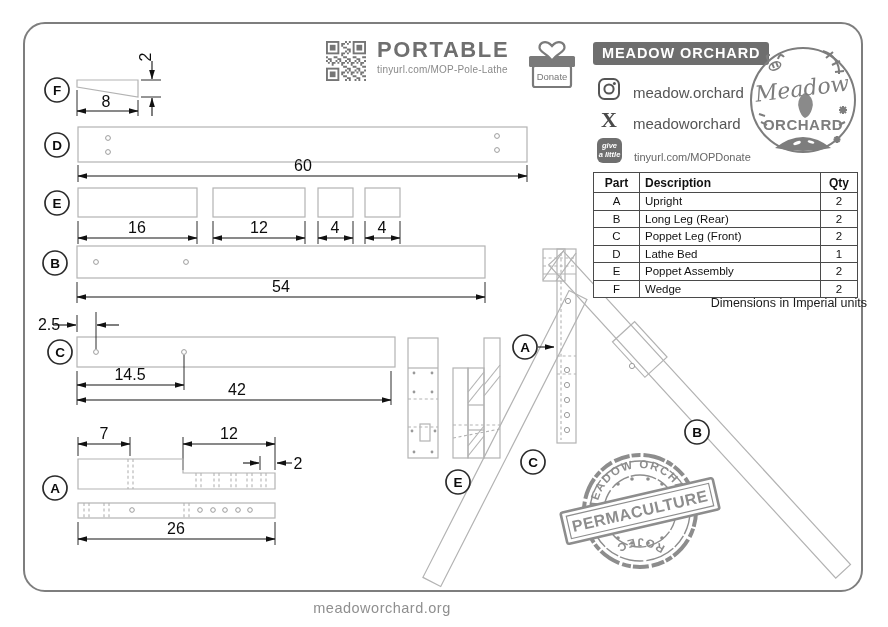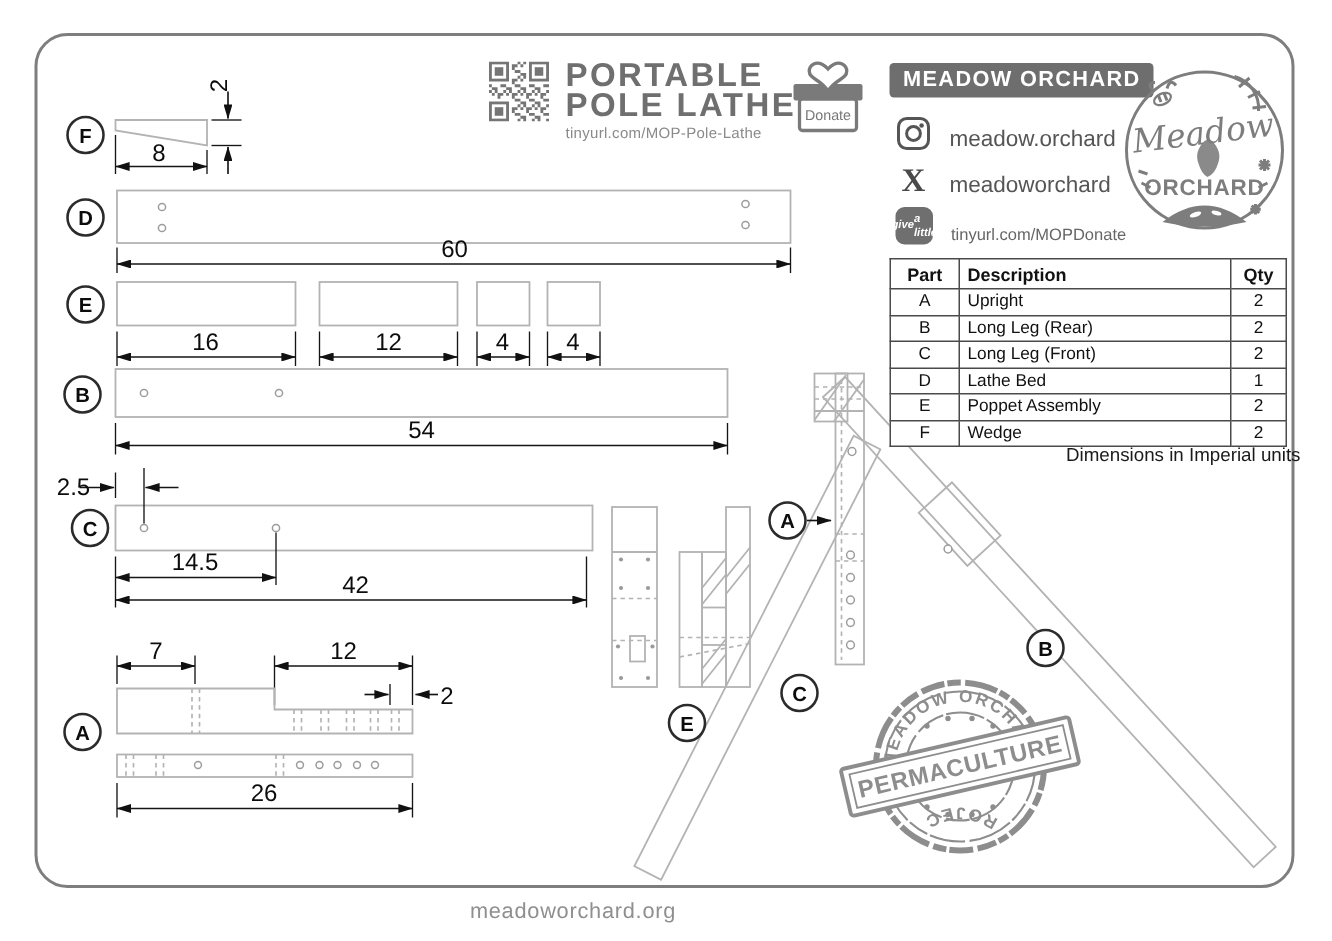--- a/index.html
+++ b/index.html
@@ -8,21 +8,21 @@
   svg.draw{position:absolute;left:0;top:0}
   .titleblock{position:absolute;left:377px;top:40px;color:#6f6f6f}
   .tl{font-size:22px;font-weight:bold;letter-spacing:1.6px;line-height:20px;white-space:nowrap}
   .turl{font-size:10px;color:#8a8a8a;margin-top:4px;letter-spacing:.2px;white-space:nowrap}
   .qr{position:absolute;left:326px;top:41px}
   .donate{position:absolute;left:524px;top:37px}
   .brand{position:absolute;left:593px;top:42px;background:#6e6e6e;color:#fff;font-weight:bold;font-size:14.5px;letter-spacing:.9px;padding:3px 9px 4px;border-radius:3px;white-space:nowrap}
   .soc{position:absolute;display:flex;align-items:flex-end;gap:12px;color:#555}
   .soc .h{font-size:15px;white-space:nowrap}
   .soc .h.small{font-size:11px;color:#666}
-  .gal-badge{width:25px;height:25px;background:#6f6f6f;border-radius:6px;color:#fff;font-style:italic;font-weight:bold;font-size:7.5px;line-height:1.1;display:flex;flex-direction:row;justify-content:center;align-items:center}
+  .gal-badge{width:25px;height:25px;background:#6f6f6f;border-radius:6px;color:#fff;font-style:italic;font-weight:bold;font-size:7.5px;line-height:1.1;display:flex;flex-direction:column;justify-content:center;align-items:center}
   .logo{position:absolute;left:747px;top:44px}
   table.parts{position:absolute;left:593px;top:172px;border-collapse:collapse;background:#fff;font-size:11.5px;color:#111;border:1.5px solid #333}
   .parts th,.parts td{border:1px solid #4a4a4a;height:16.5px;padding:0 5px;text-align:left}
   .parts th{font-size:12px;height:19px}
   .parts .c{text-align:center}
   .note{position:absolute;left:617px;top:296px;width:250px;text-align:right;font-size:12.5px;color:#1a1a1a}
   .footer{position:absolute;left:0;top:600px;width:764px;text-align:center;font-size:14.5px;color:#8f8f8f;letter-spacing:.5px}
   
   .gl{fill:none;stroke:#b3b3b3;stroke-width:1.2px}
   .gld{fill:none;stroke:#b3b3b3;stroke-width:1.1px;stroke-dasharray:3,2.6}
@@ -306,21 +306,20 @@
         <rect x="27.855" y="1.857" width="9.285" height="9.285" fill="#ffffff"></rect>
         <rect x="29.712" y="3.714" width="5.571" height="5.571" fill="#757575"></rect>
         <rect x="0" y="25.998" width="12.999" height="12.999" fill="#757575"></rect>
         <rect x="1.857" y="27.855" width="9.285" height="9.285" fill="#ffffff"></rect>
         <rect x="3.714" y="29.712" width="5.571" height="5.571" fill="#757575"></rect>
       </g>
   </svg>
 
   <div class="titleblock">
     <div class="tl">PORTABLE</div>
-    <div class="tl">POLE LATHE</div>
     <div class="turl">tinyurl.com/MOP-Pole-Lathe</div>
   </div>
 
   <div class="donate">
     <svg width="56" height="54" viewBox="0 0 56 54">
       <rect x="5" y="19" width="46" height="11" rx="1.5" fill="#7a7a7a"></rect>
       <path d="M28,24 C24,16 15.5,16 15.5,10.5 C15.5,6 20,4 24,5.8 C26,6.7 28,9 28,9 C28,9 30,6.7 32,5.8 C36,4 40.5,6 40.5,10.5 C40.5,16 32,16 28,24 Z" fill="#fff" stroke="#7a7a7a" stroke-width="2.2"></path>
       <rect x="9" y="29" width="38" height="21" rx="2" fill="#fff" stroke="#7a7a7a" stroke-width="2.2"></rect>
       <text x="28" y="43" text-anchor="middle" font-family="Liberation Sans, sans-serif" font-size="9.5" fill="#777">Donate</text>
     </svg>
@@ -398,21 +397,21 @@
           <td>Upright</td>
           <td class="c">2</td>
         </tr>
       <tr>
           <td class="c">B</td>
           <td>Long Leg (Rear)</td>
           <td class="c">2</td>
         </tr>
       <tr>
           <td class="c">C</td>
-          <td>Long Leg (Front)</td>
+          <td>Poppet Leg (Front)</td>
           <td class="c">2</td>
         </tr>
       <tr>
           <td class="c">D</td>
           <td>Lathe Bed</td>
           <td class="c">1</td>
         </tr>
       <tr>
           <td class="c">E</td>
           <td>Poppet Assembly</td>

